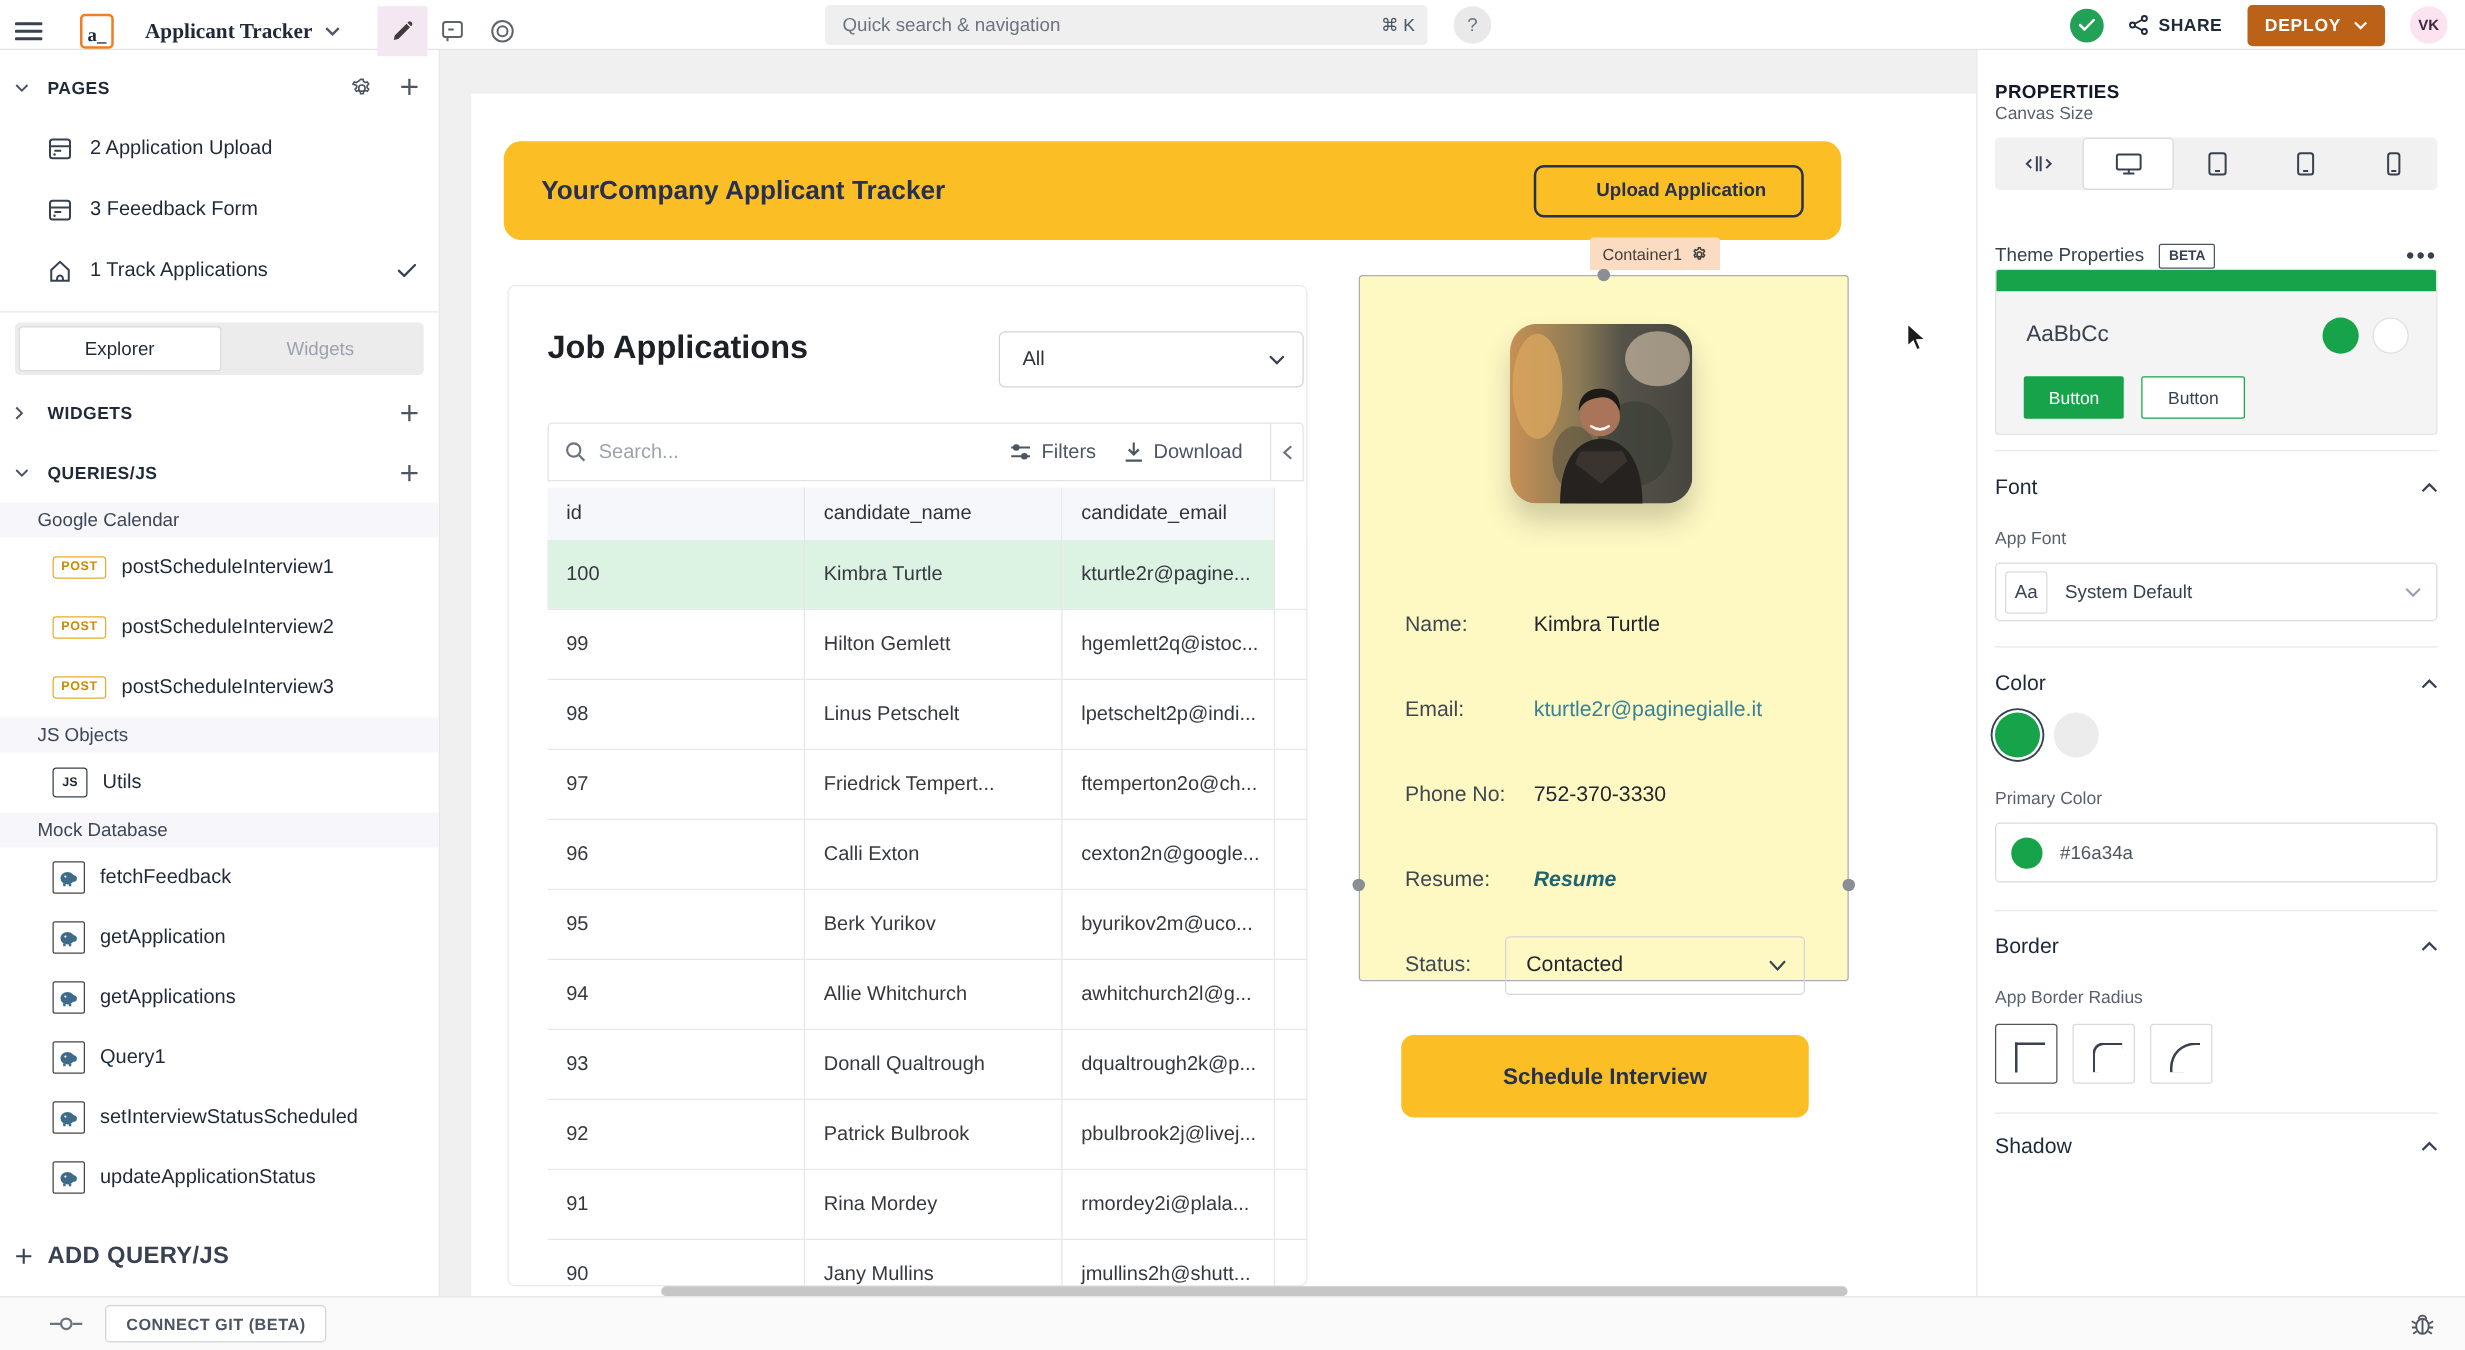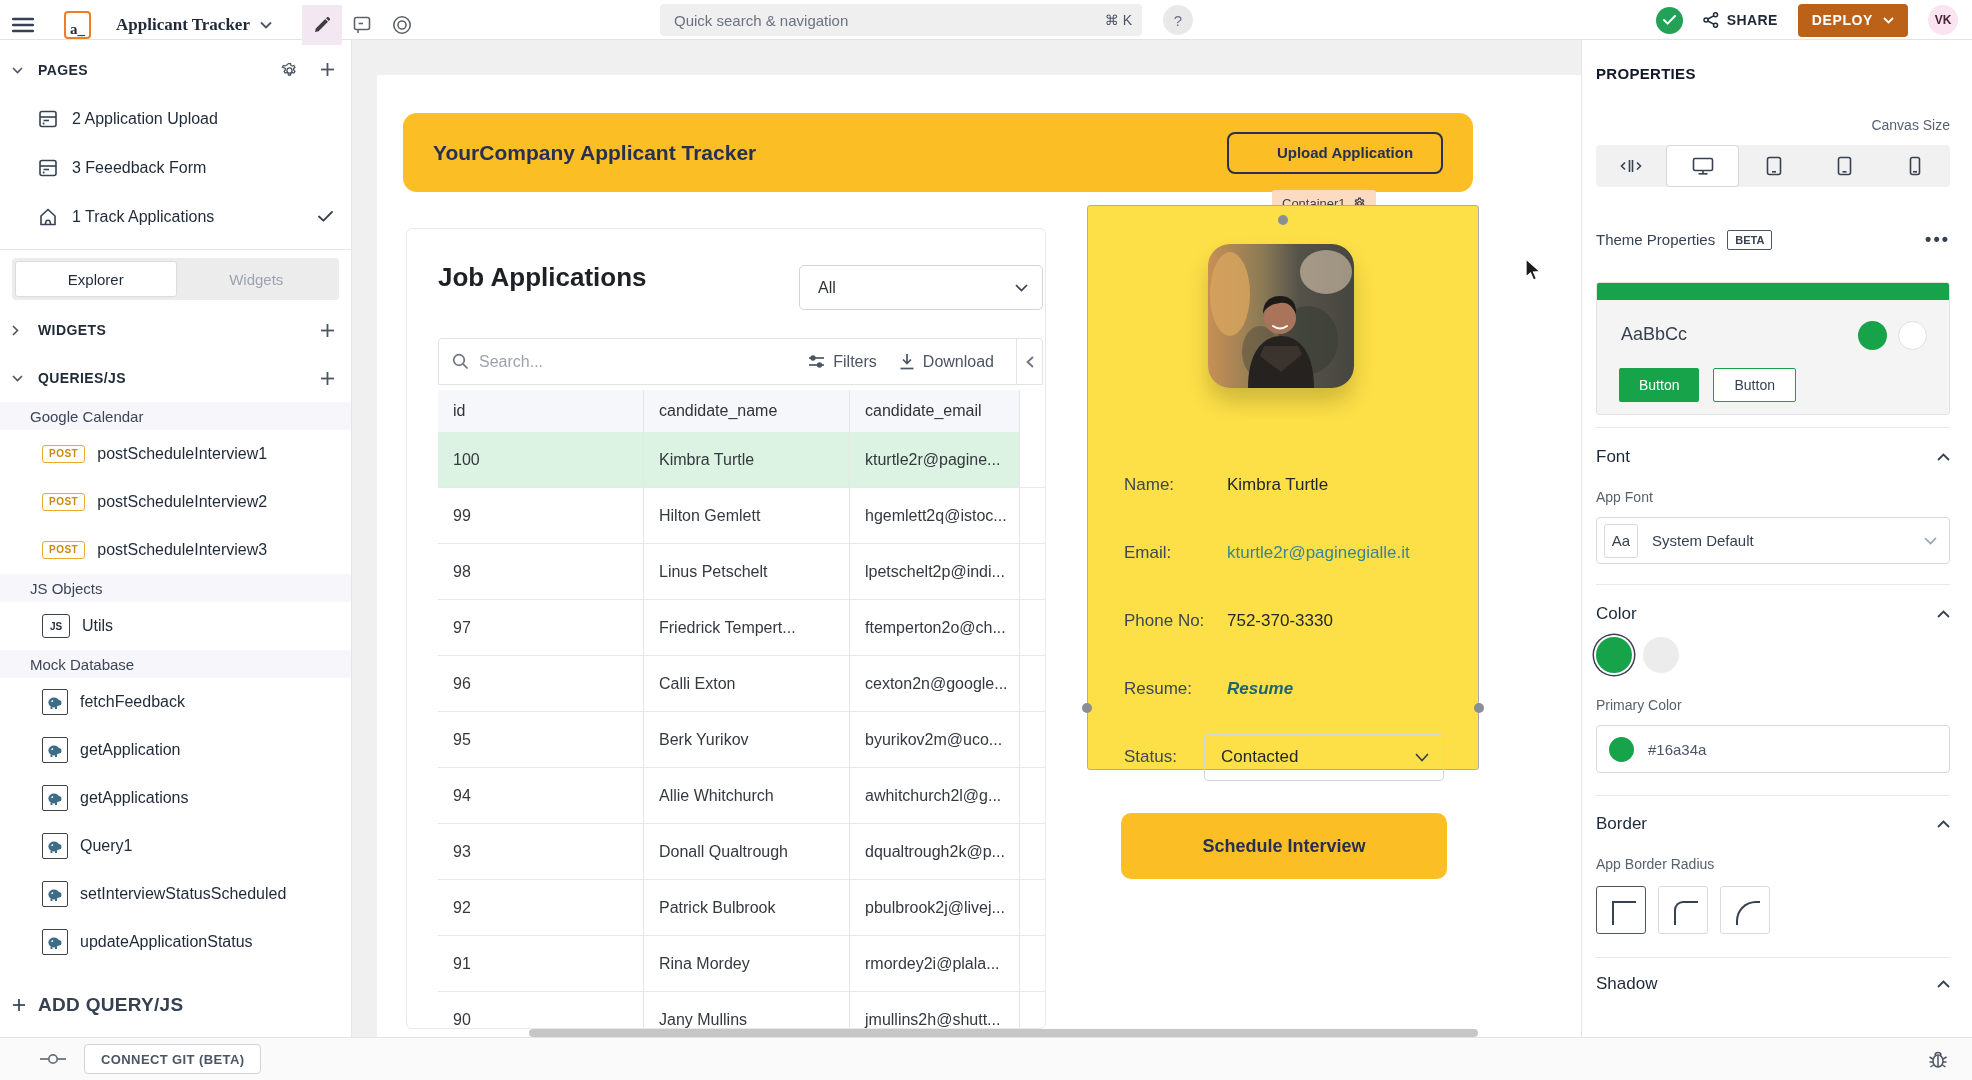--- a/index.html
+++ b/index.html
@@ -94,21 +94,21 @@
   .gh-cell { background:#f6f7fa; border-right:1px solid #e6e6e6; display:flex; align-items:center; padding-left:15px;
              font-size:16px; color:#2f3337; }
   .gh-gutter { flex:1; background:#fff; }
   .grid-row { display:flex; height:56px; border-bottom:1px solid #e8e8e8; cursor:pointer; }
   .gr-cell { border-right:1px solid #e6e6e6; display:flex; align-items:center; padding-left:15px; font-size:16px;
              color:#35393e; white-space:nowrap; overflow:hidden; }
   .grid-row.selected .gr-cell { background:#dcf2e3; }
   .c1 { width:206px; } .c2 { width:206px; } .c3 { width:170px; }
 
   
-  .detail-card { position:absolute; left:735px; top:165px; width:392px; height:565px; background:#fde047;
+  .detail-card { position:absolute; left:735px; top:180px; width:392px; height:565px; background:#fef9c3;
                  border:1px solid #a8adb3; border-radius:3px; }
   .photo { position:absolute; left:120px; top:38px; width:146px; height:144px; border-radius:22px; overflow:hidden;
            box-shadow:0 14px 22px rgba(0,0,0,.18); }
   .fields { position:absolute; left:36px; right:28px; top:245px; }
   .field-row { min-height:68px; display:flex; align-items:center; }
   .f-label { width:103px; font-size:17px; color:#3f4752; line-height:1.35; }
   .f-value { font-size:17px; color:#23272d; }
   .f-value.link { color:#3a8396; }
   .f-value.linkbold { color:#1f6470; font-weight:700; font-style:italic; }
   .f-select { width:240px; height:47px; border:1px solid #d5d5d5; border-radius:4px; display:flex; align-items:center;
@@ -125,21 +125,21 @@
   .props-title { margin-top:25px; font-size:15px; font-weight:600; letter-spacing:.3px; color:#111827; }
   .p-label { font-size:14px; color:#58616e; }
   .size-seg { margin-top:12px; height:42px; background:#f1f1f1; border-radius:4px; display:flex; }
   .seg { flex:1; display:flex; align-items:center; justify-content:center; color:#374151; cursor:pointer; }
   .seg.selected { background:#fff; border:1px solid #d7d7d7; border-radius:4px; }
   .theme-row { margin-top:42px; display:flex; align-items:center; }
   .theme-row .p-hdr { font-size:15px; color:#374151; }
   .beta-badge { margin-left:12px; border:1px solid #4b5563; border-radius:2px; font-size:11px; font-weight:600;
                 padding:3px 7px; color:#374151; }
   .dots { margin-left:auto; color:#374151; cursor:pointer; letter-spacing:2px; font-size:18px; font-weight:700; }
-  .theme-card { margin-top:32px; height:133px; background:#f4f4f4; border:1px solid #e3e3e3; border-radius:3px; overflow:hidden; }
+  .theme-card { margin-top:0; height:133px; background:#f4f4f4; border:1px solid #e3e3e3; border-radius:3px; overflow:hidden; }
   .theme-bar { height:17px; background:#16a34a; }
   .theme-body { position:relative; height:116px; }
   .aabbcc { position:absolute; left:24px; top:24px; font-size:18px; color:#374151; }
   .circ { position:absolute; top:21px; width:29px; height:29px; border-radius:50%; }
   .circ.green { right:62px; background:#16a34a; }
   .circ.white { right:22px; background:#fff; border:1px solid #e0e0e0; }
   .theme-btns { position:absolute; left:22px; top:68px; display:flex; gap:14px; }
   .tbtn { height:34px; padding:0 20px; font-size:14px; display:flex; align-items:center; border-radius:2px; }
   .tbtn.fill { background:#16a34a; color:#fff; }
   .tbtn.line { background:#fff; border:1px solid #16a34a; color:#374151; }
@@ -646,21 +646,21 @@
 
     <div class="handle" style="left:926px; top:175px;"></div>
     <div class="handle" style="left:730px; top:663px;"></div>
     <div class="handle" style="left:1122px; top:663px;"></div>
     <div class="h-scroll"></div>
   </main>
 
   <aside class="props">
     <div class="props-title">PROPERTIES</div>
 
-    <div class="p-label" style="margin-top:35px;text-align:right;">Canvas Size</div>
+    <div class="p-label" style="">Canvas Size</div>
     <div class="size-seg">
       <div class="seg">
         <svg width="22" height="14" viewBox="0 0 22 14" fill="none" stroke="#374151" stroke-width="1.6">
             <path d="M5 3.5 L1.5 7 L5 10.5 M17 3.5 L20.5 7 L17 10.5"></path>
             <line x1="9.5" y1="1" x2="9.5" y2="13"></line>
             <line x1="12.5" y1="1" x2="12.5" y2="13"></line>
           </svg>
       </div>
       <div class="seg selected">
         <svg width="22" height="18" viewBox="0 0 22 18" fill="none" stroke="#374151" stroke-width="1.6">

